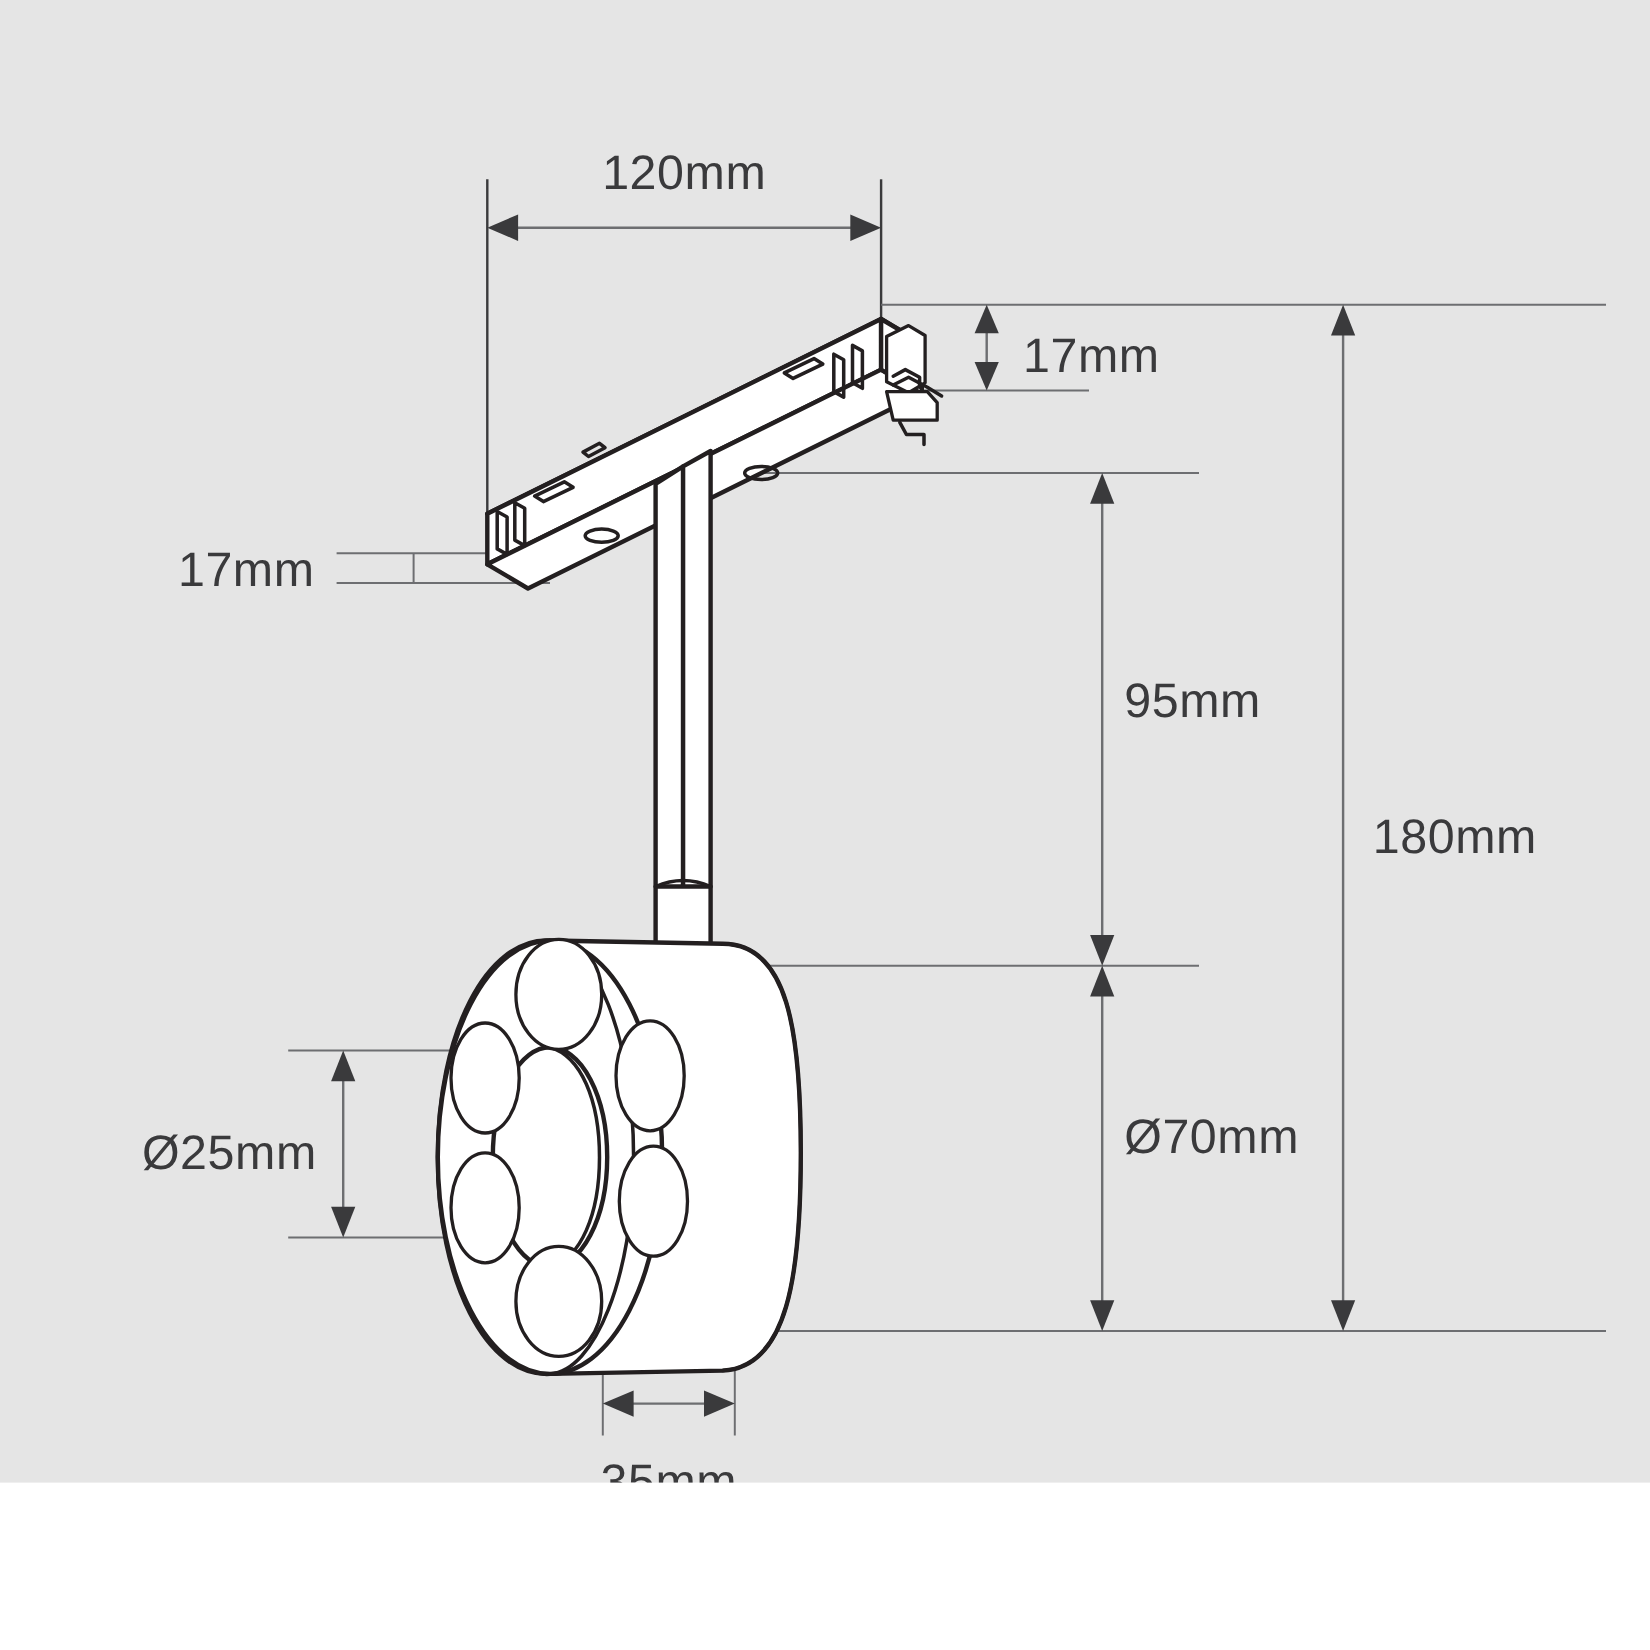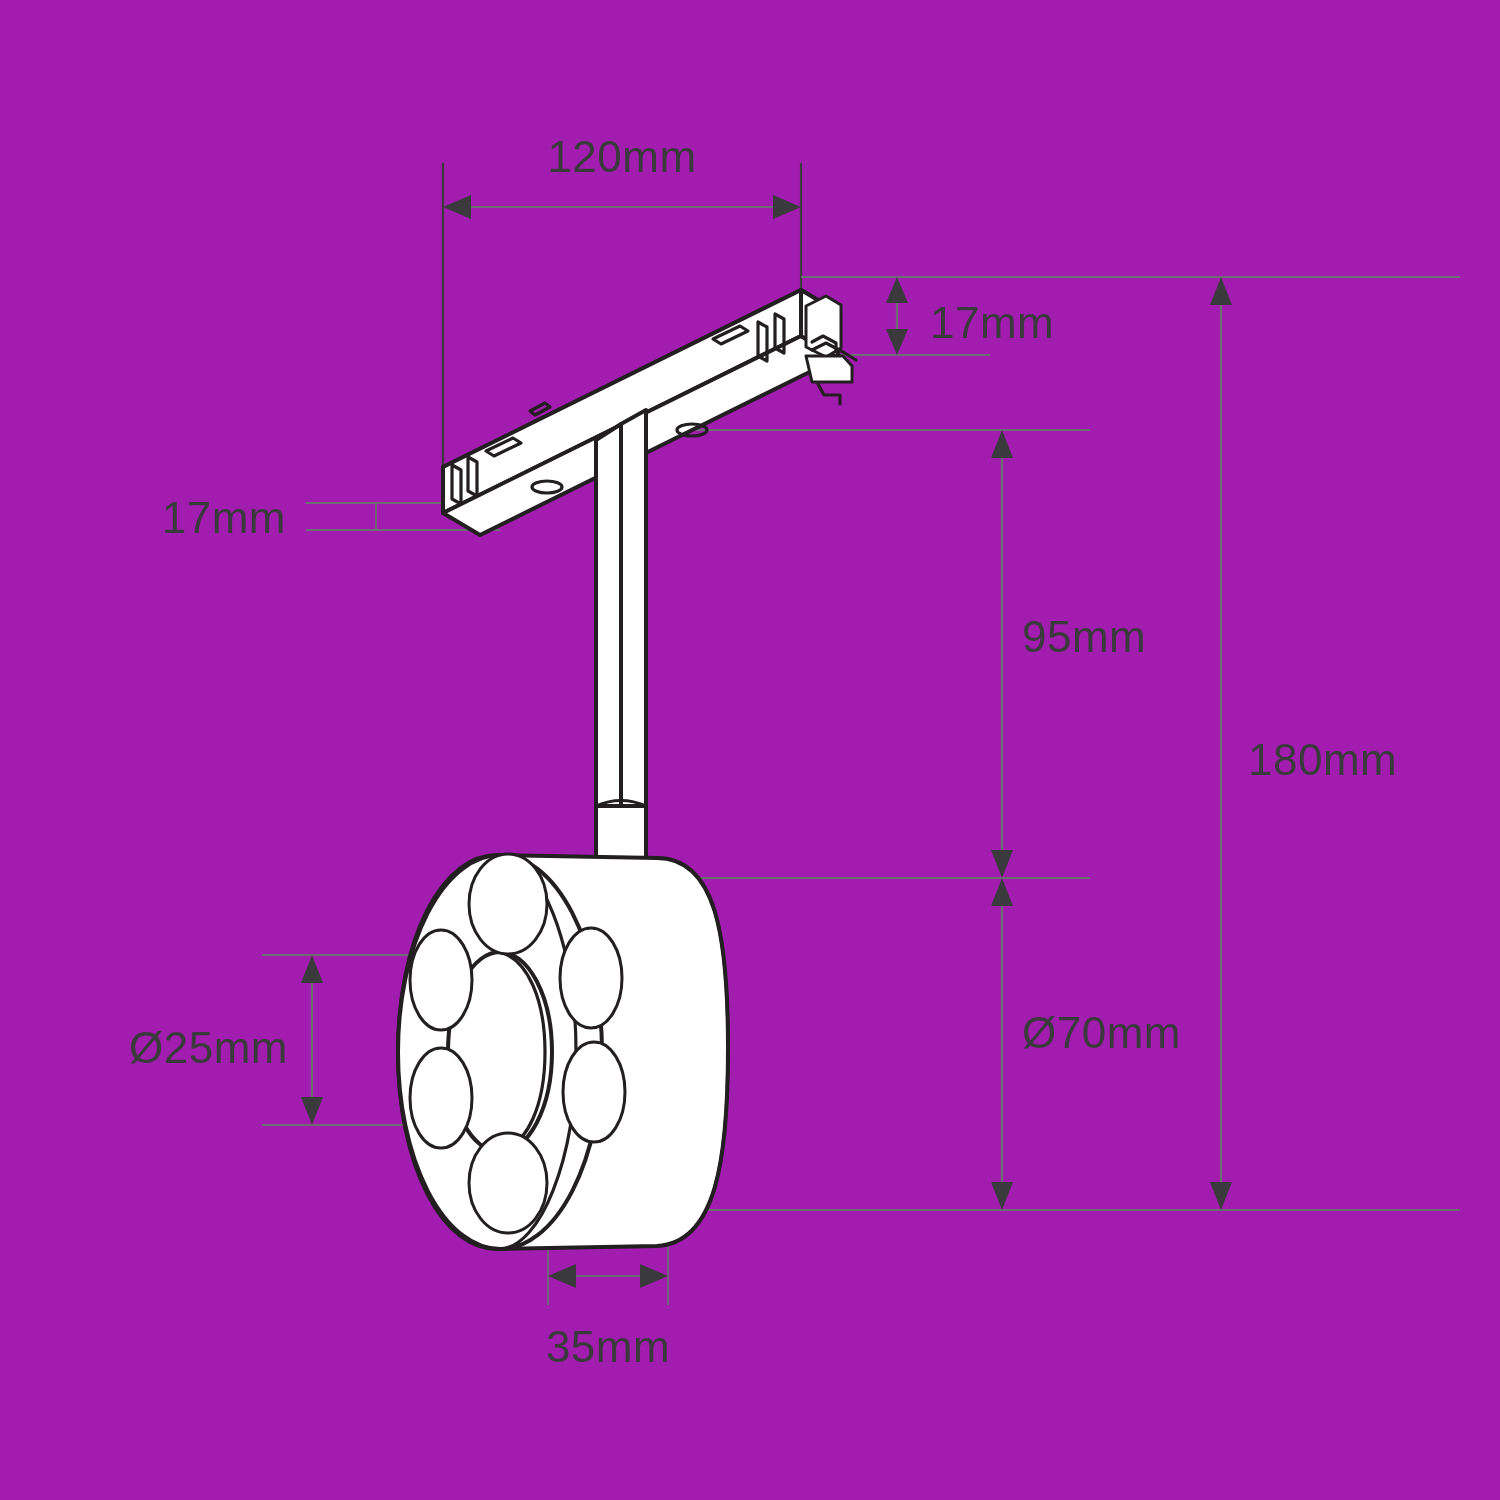--- a/index.html
+++ b/index.html
@@ -3,22 +3,22 @@
 <meta charset="utf-8">
 <style>
   html, body {
     margin: 0;
     padding: 0;
     background: #ffffff;
   }
   #stage {
     position: relative;
     width: 1500px;
-    height: 1500px;
-    background: #a21caf;
+    height: 1348px;
+    background: #e5e5e5;
     font-family: "Liberation Sans", sans-serif;
     overflow: hidden;
   }
   #stage svg {
     position: absolute;
     top: 0;
     left: 0;
     width: 1500px;
     height: 1500px;
   }

